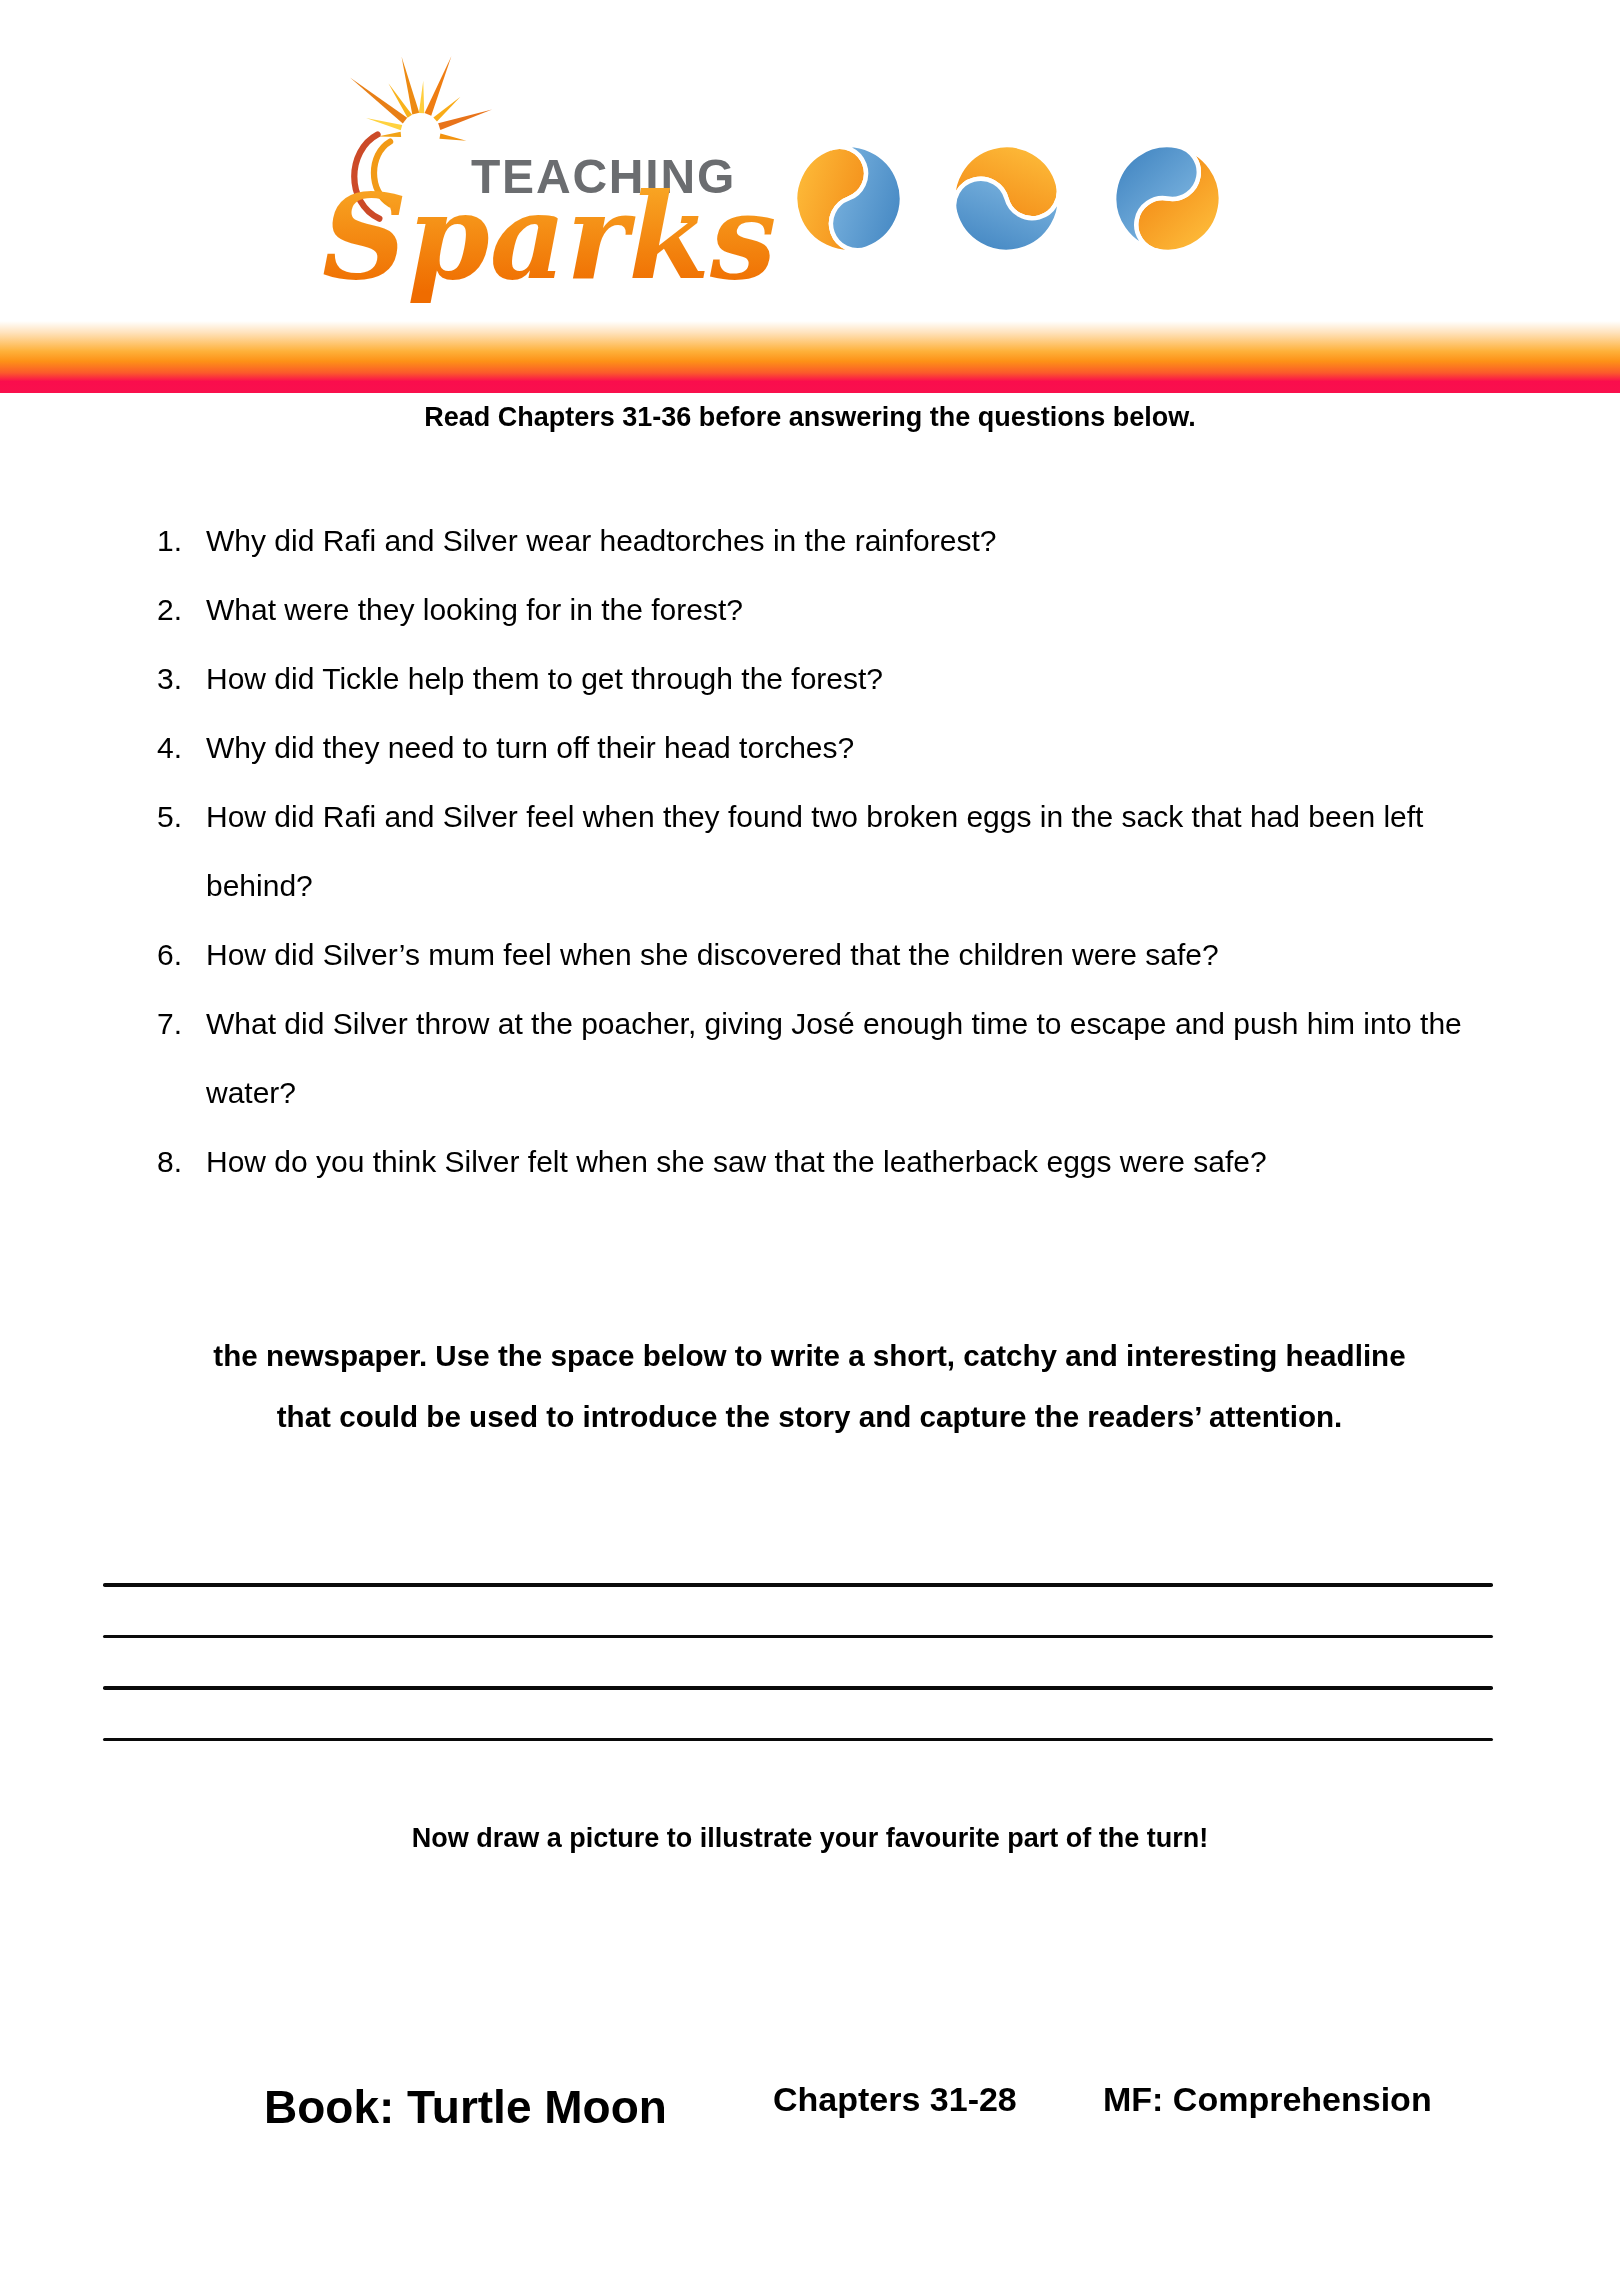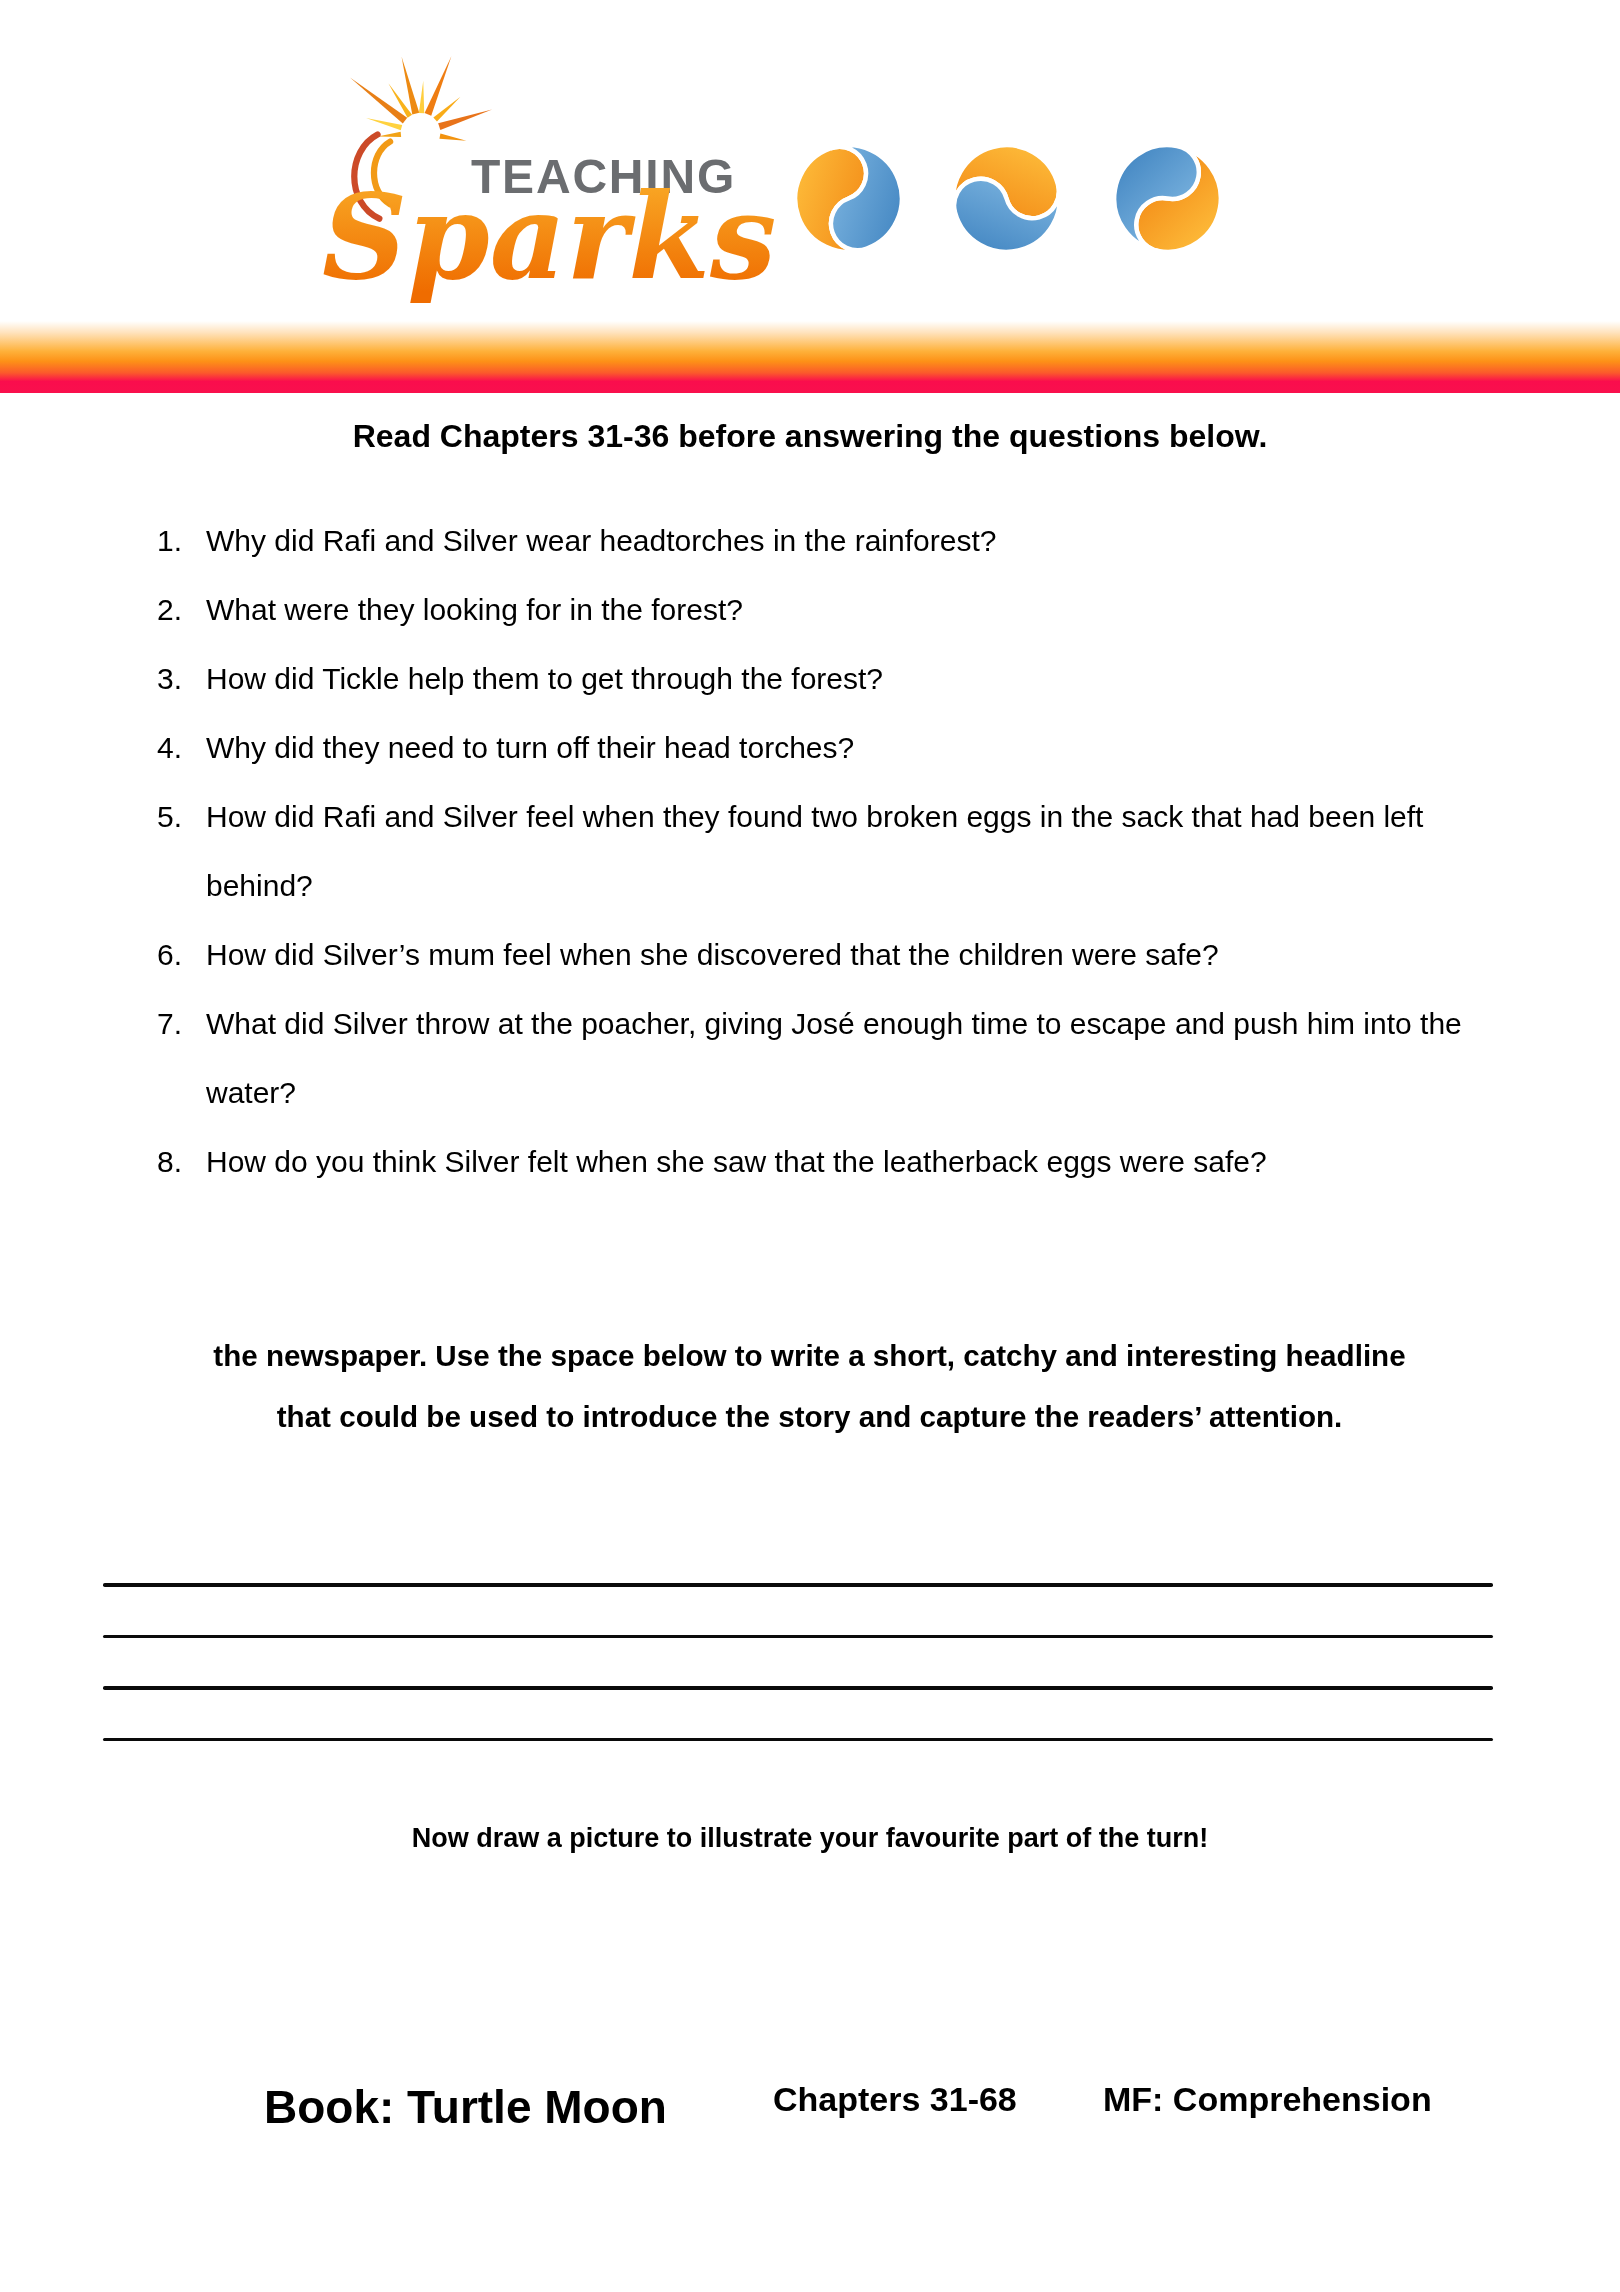--- a/index.html
+++ b/index.html
@@ -16,22 +16,22 @@
         -webkit-background-clip:text;background-clip:text;-webkit-text-fill-color:transparent;}
   .swirl{position:absolute;top:143px;width:111px;height:111px;}
   .swirl.s1{left:793px;} .swirl.s2{left:951px;} .swirl.s3{left:1112px;}
 
   
   .divider{position:absolute;left:0;top:321px;width:1620px;height:72px;
         background:linear-gradient(180deg,#ffffff 0%,#ffe3bd 16%,#feb13a 42%,#fd9117 56%,
         #fb5a2b 72%,#fa0d4d 84%,#f9104d 100%);}
 
   
-  .instruction{position:absolute;left:0;top:418px;width:1620px;text-align:center;
-        font-size:32px;font-weight:700;}
+  .instruction{position:absolute;left:0;top:402px;width:1620px;text-align:center;
+        font-size:27px;font-weight:700;}
 
   
   .questions{position:absolute;left:157px;top:506px;width:1361px;font-size:30px;line-height:69px;}
   .q-row{position:relative;padding-left:49px;}
   .q-num{position:absolute;left:0;top:0;}
 
   
   .headline-task{position:absolute;left:93px;top:1325px;width:1433px;text-align:center;
         font-size:29.6px;font-weight:700;line-height:61px;}
 
@@ -174,19 +174,19 @@
   <div class="writing-lines">
       <div class="wline"></div>
       <div class="wline"></div>
       <div class="wline"></div>
       <div class="wline"></div>
     </div>
 
   <div class="draw-prompt">Now draw a picture to illustrate your favourite part of the turn!</div>
 
   <div class="footer-book">Book: Turtle Moon</div>
-  <div class="footer-chapters">Chapters 31-68</div>
+  <div class="footer-chapters">Chapters 31-28</div>
   <div class="footer-type">MF: Comprehension</div>
   <div class="name-label">Name:</div>
   <div class="name-underline"></div>
 
 </div>
 
 
 </body></html>

